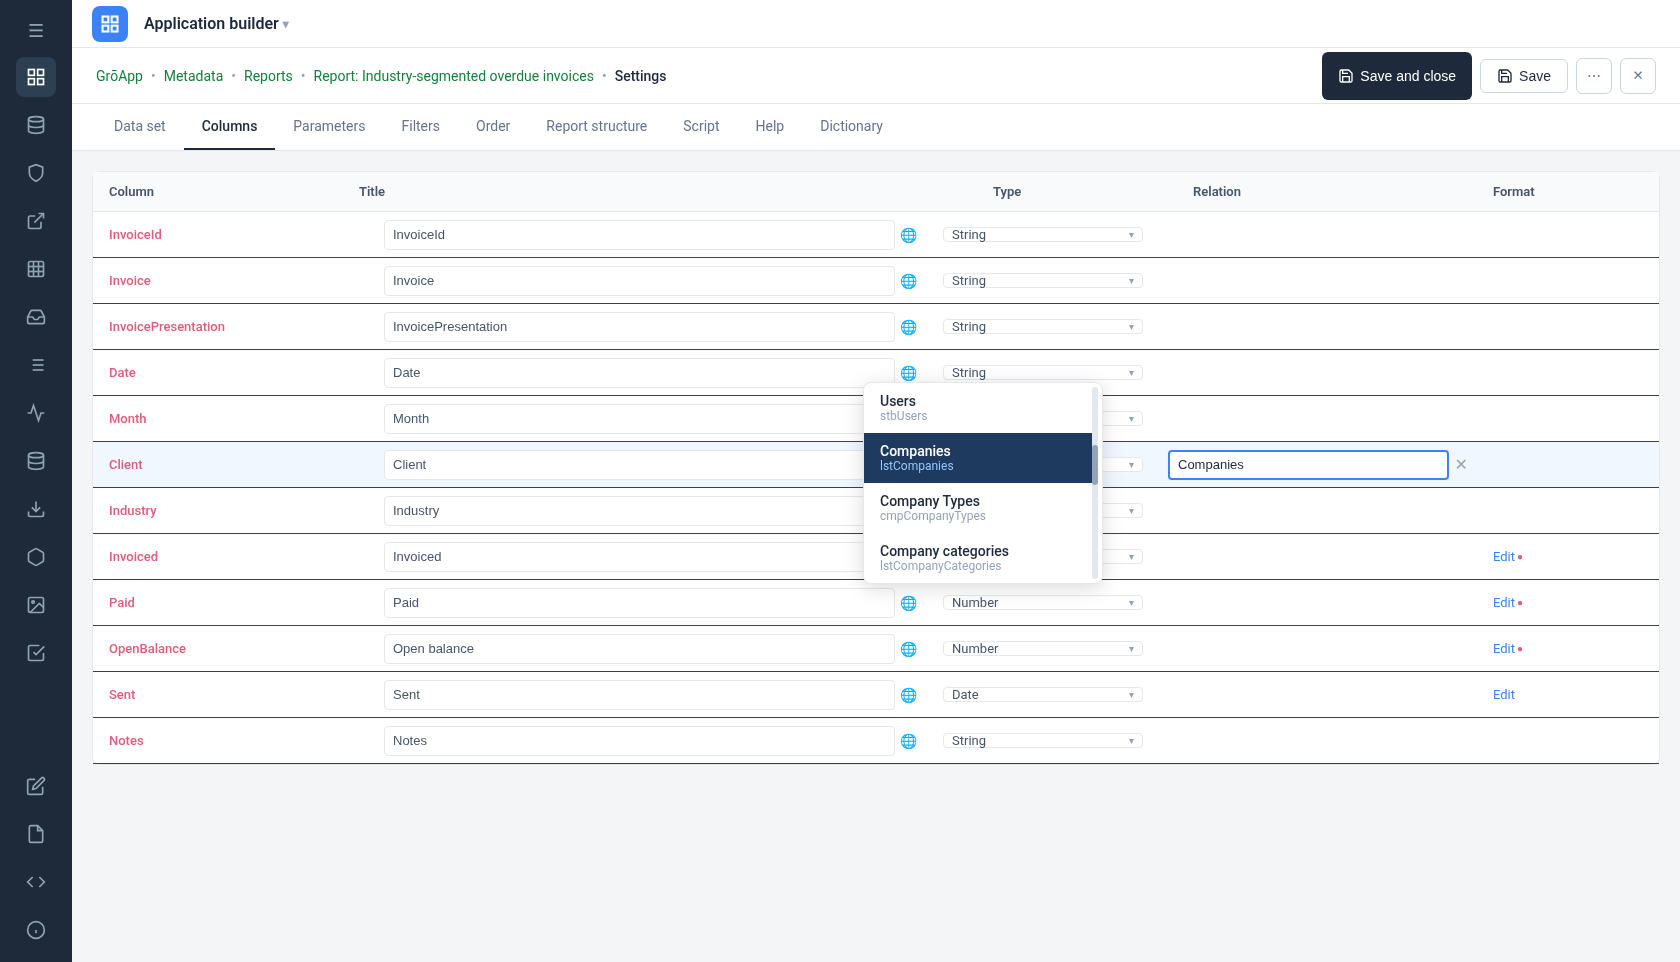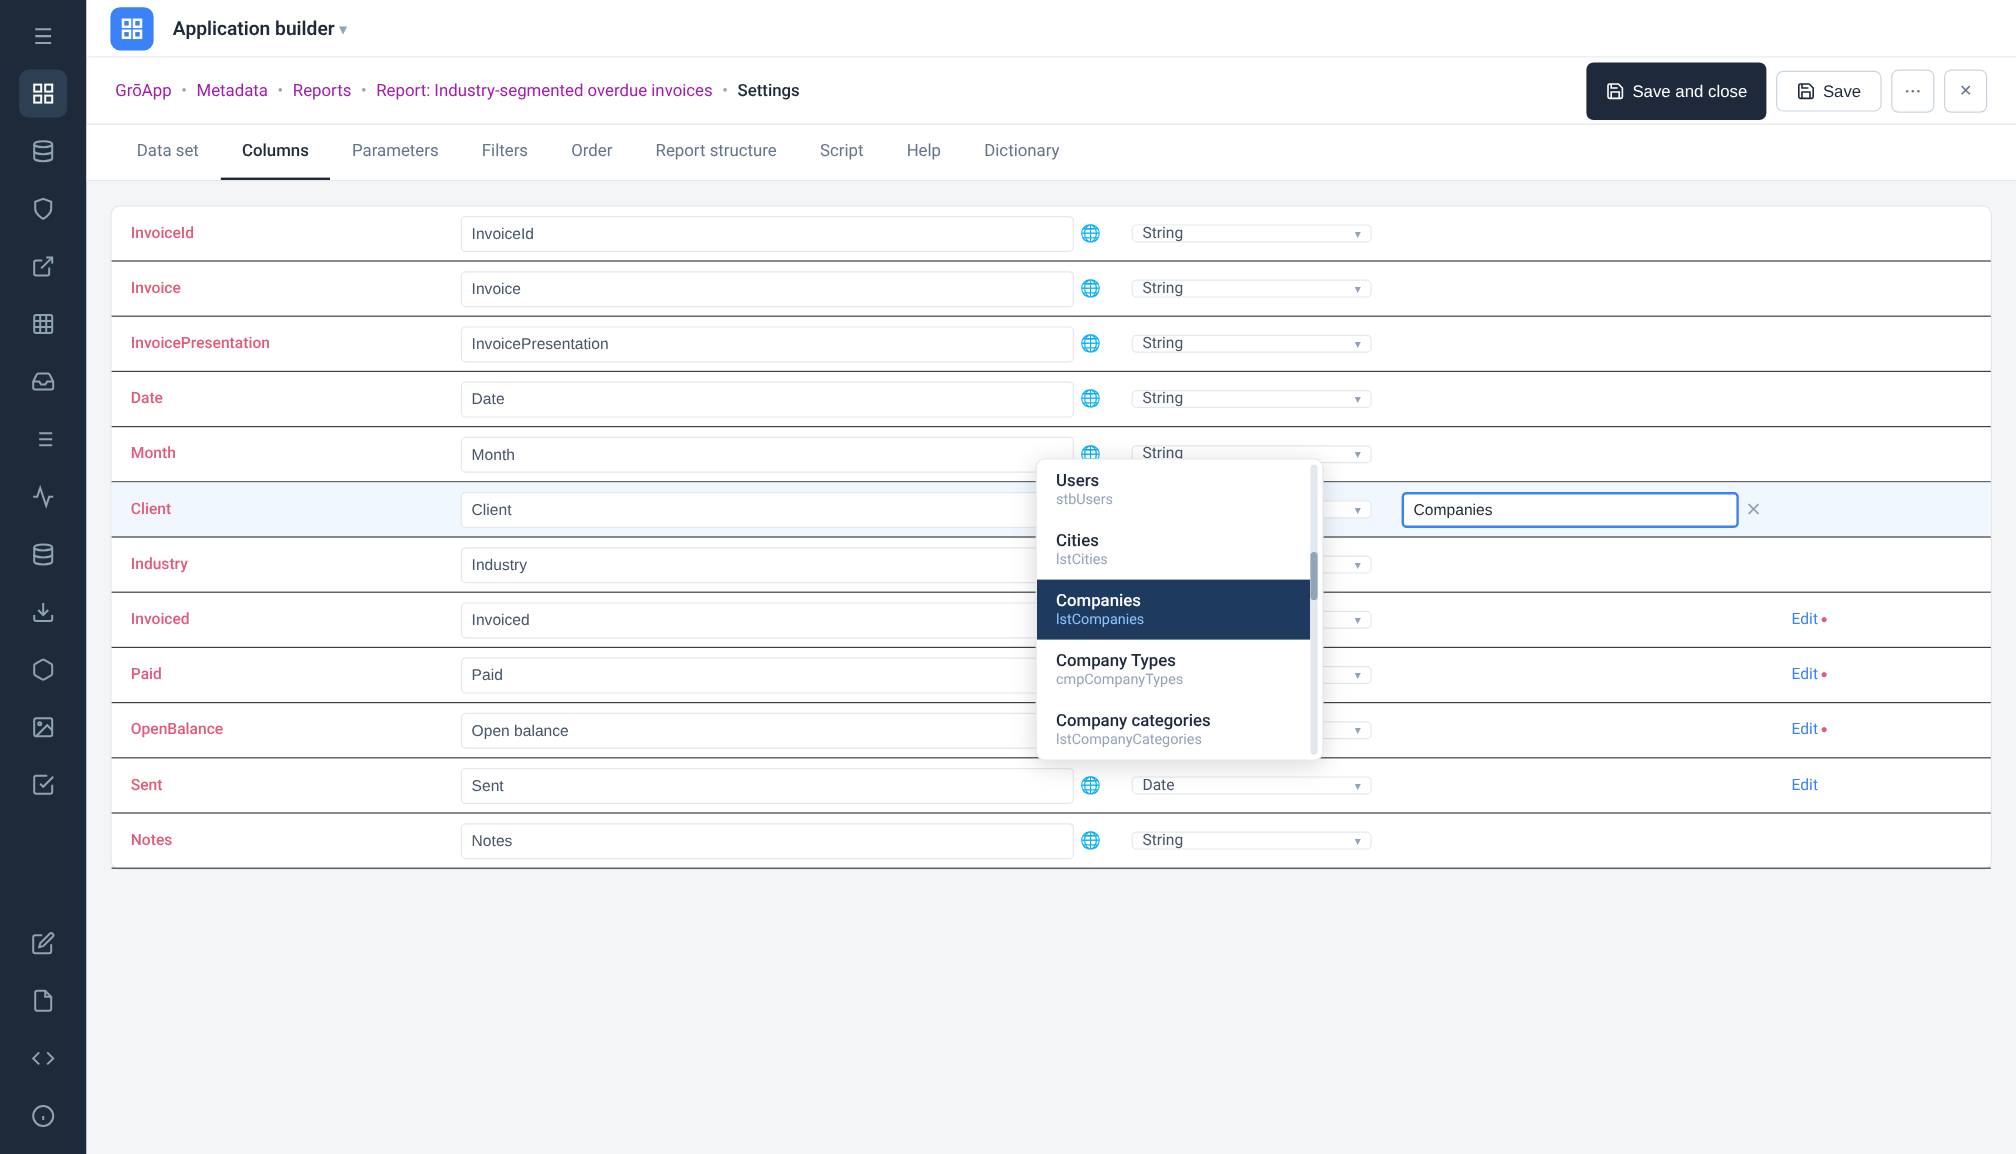--- a/index.html
+++ b/index.html
@@ -19,21 +19,21 @@
     .top-header { background: #fff; border-bottom: 1px solid #e5e7eb; height: 48px; display: flex; align-items: center; padding: 0 20px; gap: 16px; }
     .app-logo { width: 36px; height: 36px; background: #3b82f6; border-radius: 8px; display: flex; align-items: center; justify-content: center; color: #fff; font-weight: bold; font-size: 16px; flex-shrink: 0; }
     .app-title { font-size: 16px; font-weight: 600; color: #1e293b; display: flex; align-items: center; gap: 4px; }
     .header-spacer { flex: 1; }
     .header-icons { display: flex; align-items: center; gap: 16px; }
     .header-icon-btn { color: #64748b; cursor: pointer; font-size: 20px; position: relative; }
     .user-name { color: #1e293b; font-size: 14px; font-weight: 500; }
 
     
     .breadcrumb-bar { background: #fff; border-bottom: 1px solid #e5e7eb; height: 56px; display: flex; align-items: center; padding: 0 24px; gap: 8px; }
-    .breadcrumb-item { color: #a21caf; font-size: 14px; cursor: pointer; }
+    .breadcrumb-item { color: #15803d; font-size: 14px; cursor: pointer; }
     .breadcrumb-sep { color: #94a3b8; font-size: 14px; }
     .breadcrumb-item.current { color: #1e293b; font-weight: 500; }
     .breadcrumb-actions { margin-left: auto; display: flex; align-items: center; gap: 8px; }
     .btn-save-close { background: #1e293b; color: #fff; border: none; border-radius: 6px; padding: 16px 16px; font-size: 14px; cursor: pointer; display: flex; align-items: center; gap: 6px; font-weight: 500; }
     .btn-save { background: #fff; color: #1e293b; border: 1.5px solid #cbd5e1; border-radius: 6px; padding: 8px 16px; font-size: 14px; cursor: pointer; display: flex; align-items: center; gap: 6px; }
     .btn-icon-only { background: #fff; border: 1.5px solid #cbd5e1; border-radius: 6px; width: 36px; height: 36px; display: flex; align-items: center; justify-content: center; cursor: pointer; color: #64748b; }
 
     
     .content { flex: 1; overflow: auto; padding: 0; background: #f4f5f7; }
 
@@ -262,20 +262,27 @@
       <div class="tab">Parameters</div>
       <div class="tab">Filters</div>
       <div class="tab">Order</div>
       <div class="tab">Report structure</div>
       <div class="tab">Script</div>
       <div class="tab">Help</div>
       <div class="tab">Dictionary</div>
     </div>
 
     <div class="table-container">
+      <div class="table-header">
+        <div>Column</div>
+        <div>Title</div>
+        <div>Type</div>
+        <div>Relation</div>
+        <div>Format</div>
+      </div>
 
       <div class="table-row">
         <div class="col-column">InvoiceId</div>
         <div class="title-input-wrap">
           <input class="title-input" value="InvoiceId" style="">
           <span class="globe-icon">🌐</span>
         </div>
         <div class="col-type">
           <div class="type-select">
             <span class="type-select-text">String</span>
@@ -472,24 +479,20 @@
         <div></div>
         <div></div>
       </div>
 
       <div class="dropdown-overlay">
         <div style="display:flex; position:relative;">
           <div style="flex:1; overflow:hidden;">
             <div class="dropdown-item">
               <div class="dropdown-item-name">Users</div>
               <div class="dropdown-item-sub">stbUsers</div>
-            </div>
-            <div class="dropdown-item">
-              <div class="dropdown-item-name">Cities</div>
-              <div class="dropdown-item-sub">lstCities</div>
             </div>
             <div class="dropdown-item selected">
               <div class="dropdown-item-name">Companies</div>
               <div class="dropdown-item-sub">lstCompanies</div>
             </div>
             <div class="dropdown-item">
               <div class="dropdown-item-name">Company Types</div>
               <div class="dropdown-item-sub">cmpCompanyTypes</div>
             </div>
             <div class="dropdown-item">

